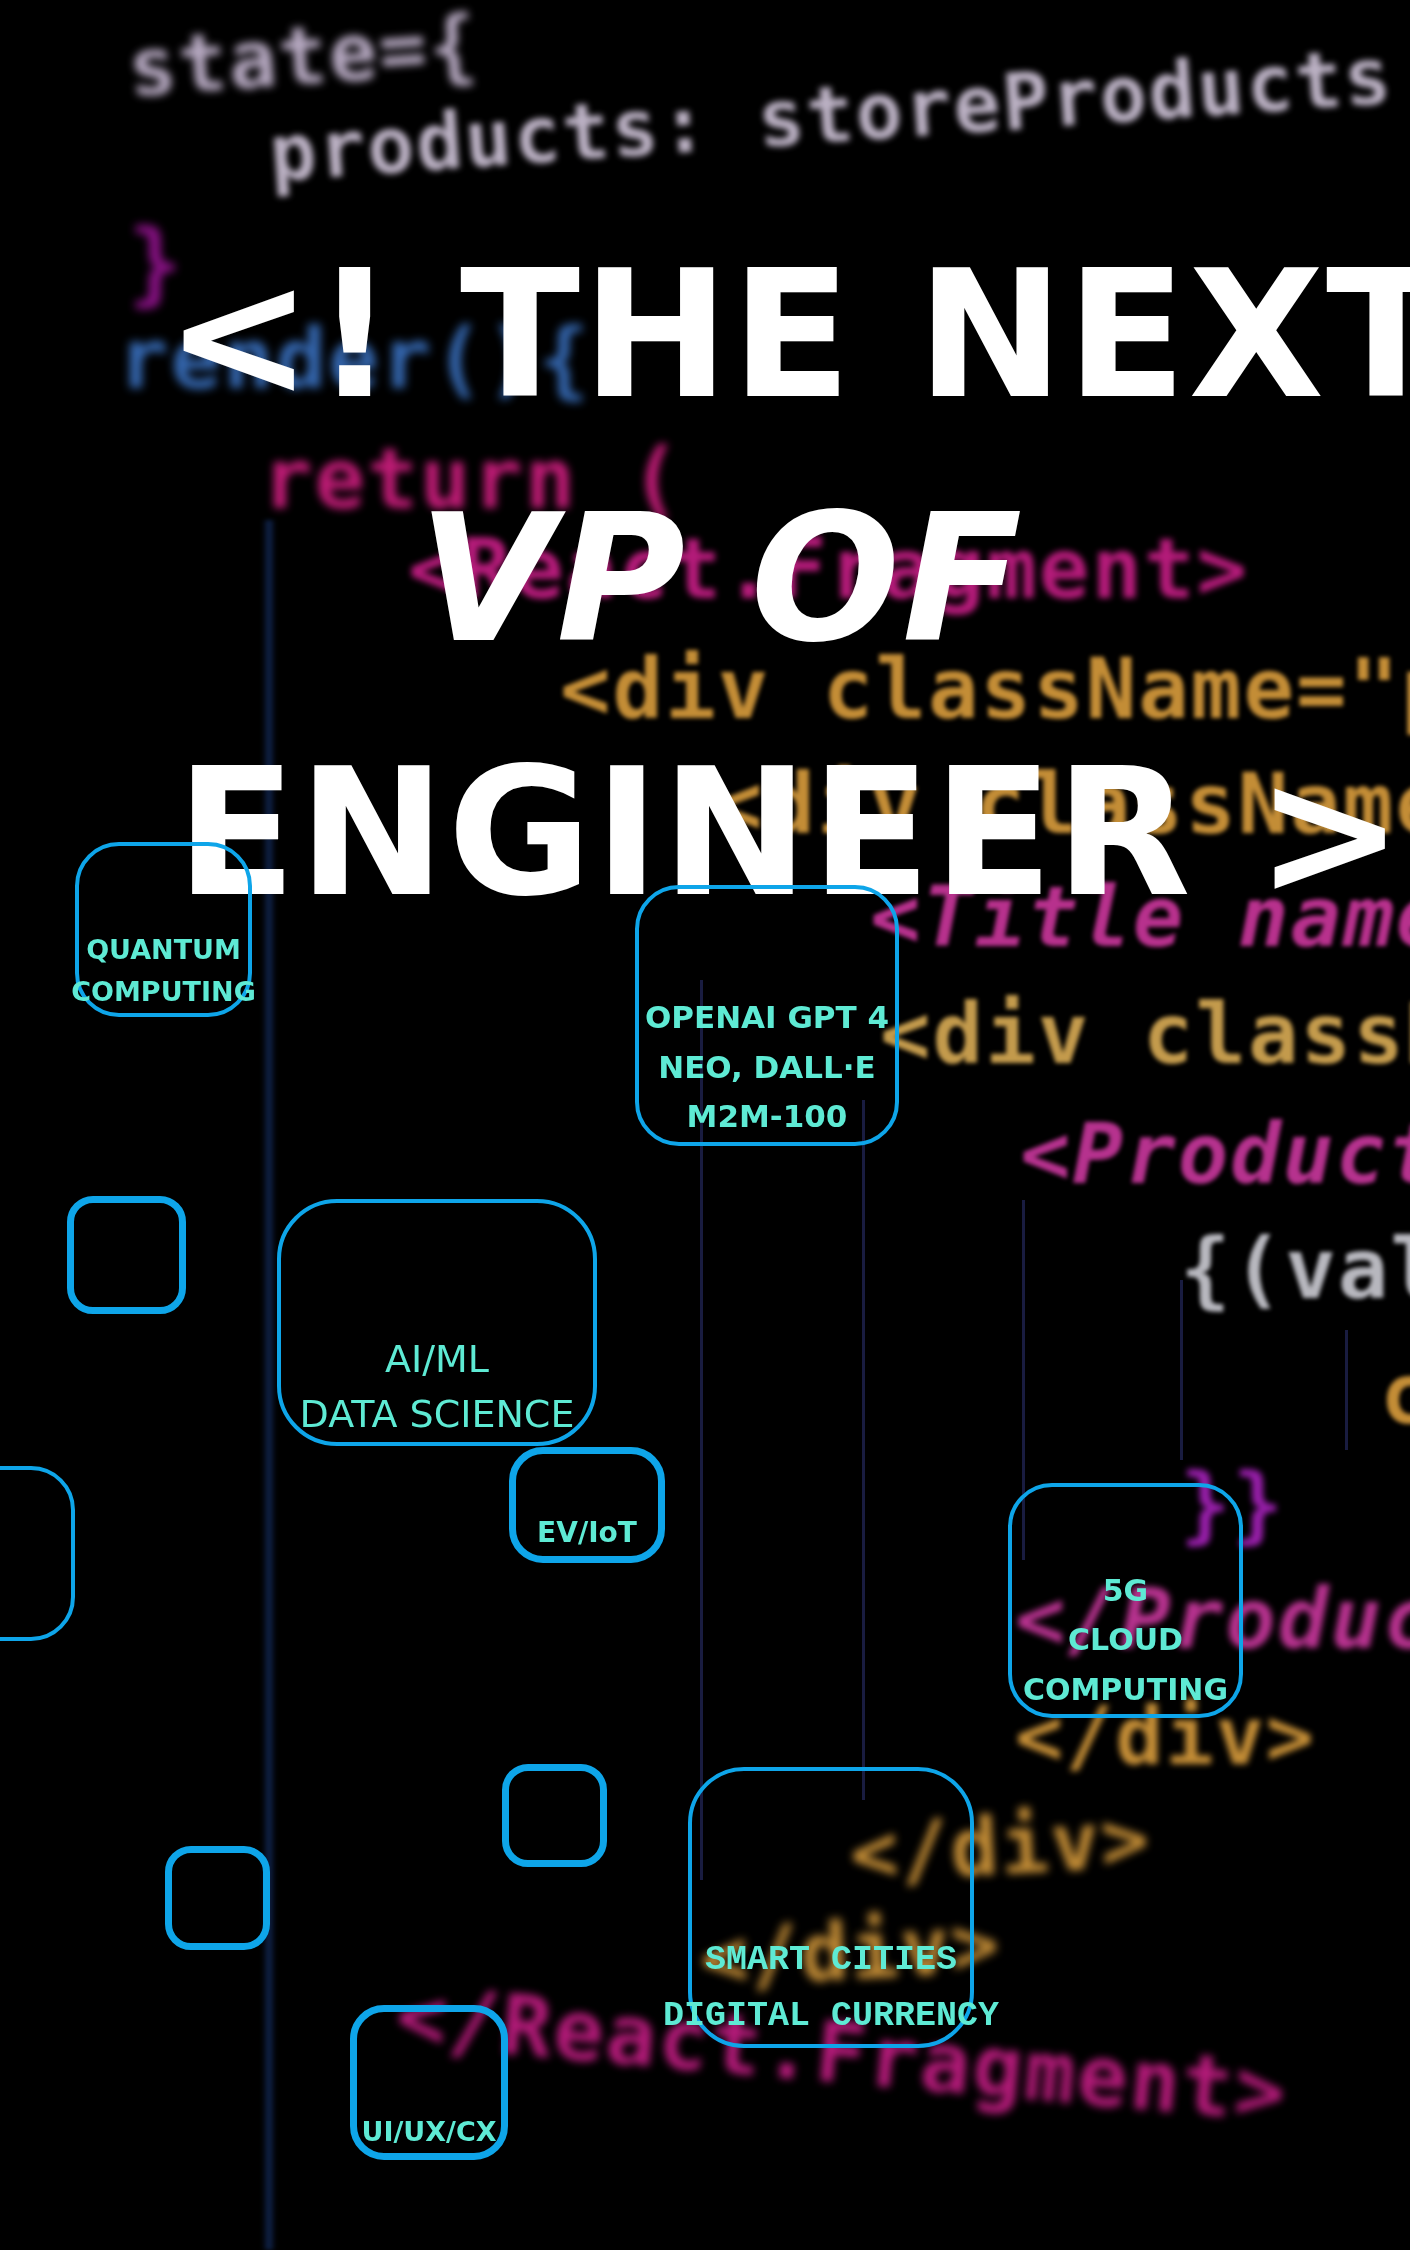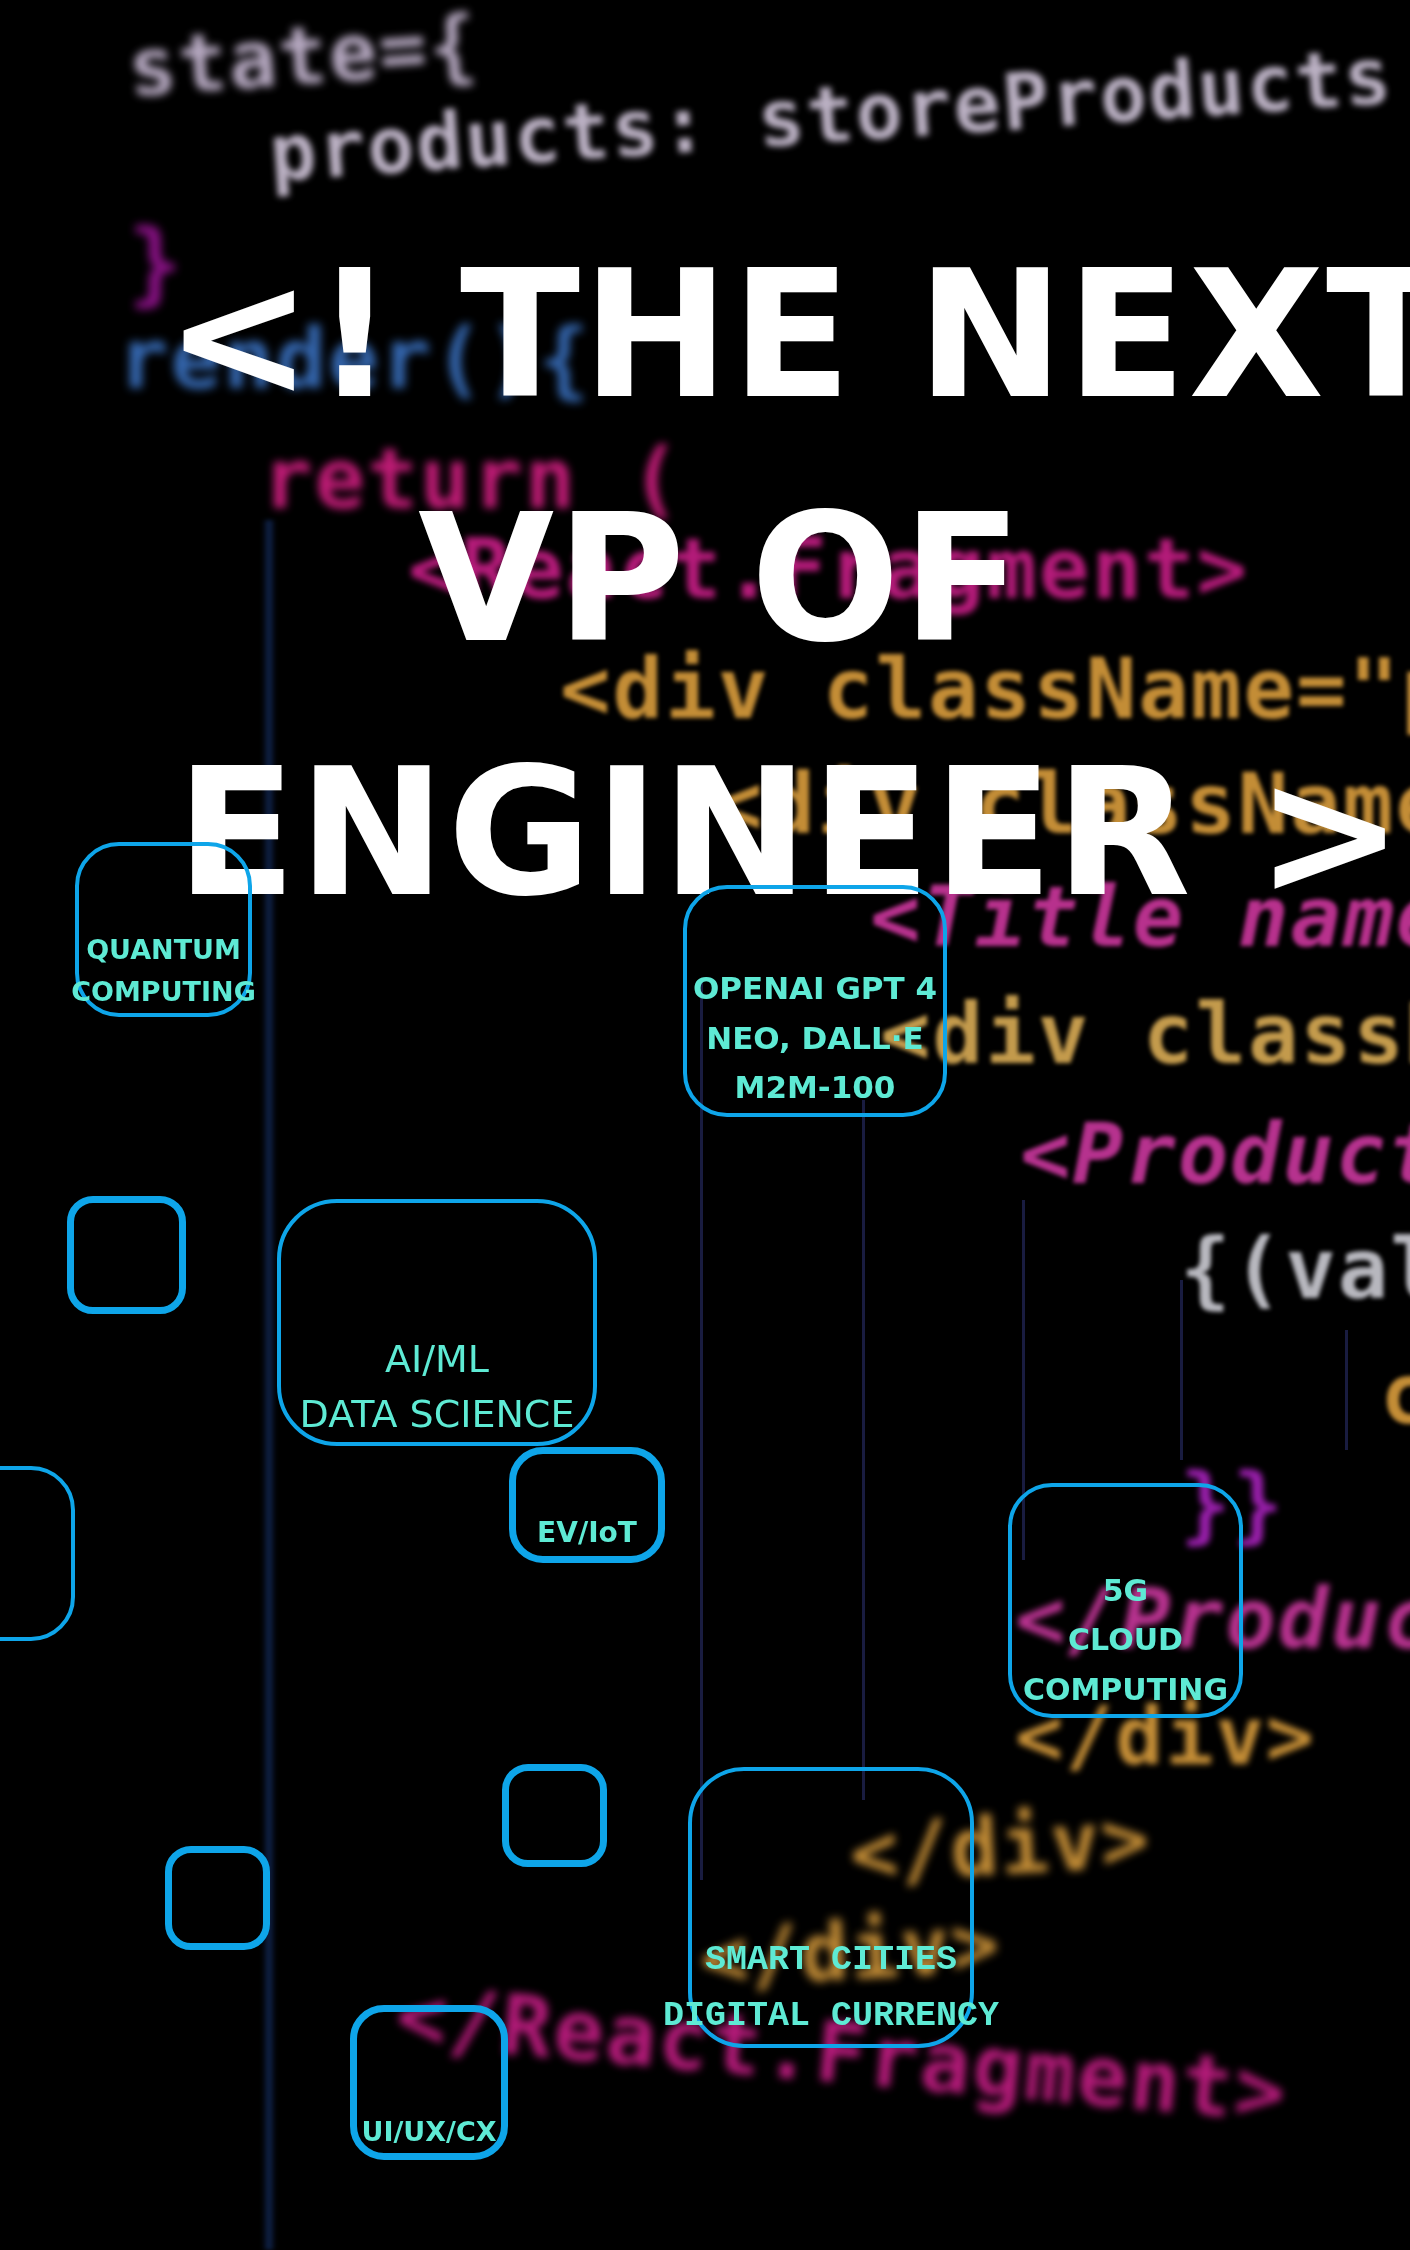--- a/index.html
+++ b/index.html
@@ -40,31 +40,31 @@
   <div class="code" style="left:1380px; top:1345px; font-size:84px; color:#e6a640;">c</div>
   <div class="code" style="left:1180px; top:1455px; font-size:84px; color:#b324c8; filter:blur(3px);">}}</div>
   <div class="code" style="left:1015px; top:1570px; font-size:84px; color:#d63ba7; font-style:italic; filter:blur(3px);">&lt;/ProductCo</div>
   <div class="code" style="left:1015px; top:1690px; font-size:80px; color:#e6a640; filter:blur(3px);">&lt;/div&gt;</div>
   <div class="code" style="left:850px; top:1800px; font-size:80px; color:#e6a640; transform:rotate(-3deg); filter:blur(4px);">&lt;/div&gt;</div>
   <div class="code" style="left:700px; top:1905px; font-size:80px; color:#e6a640; transform:rotate(-3deg); filter:blur(5px);">&lt;/div&gt;</div>
   <div class="code" style="left:395px; top:2005px; font-size:84px; color:#d4208f; transform:rotate(5deg); filter:blur(4px);">&lt;/React.Fragment&gt;</div>
 </div>
 
 <div class="title" style="left:165px; top:248px; font-size:176px;">&lt;! THE NEXT</div>
-<div class="title" style="left:418px; top:492px; font-size:176px;">VP OF</div>
+<div class="title" style="left:418px; top:492px; font-size:176px;font-style:italic;">VP OF</div>
 <div class="title" style="left:176px; top:746px; font-size:176px;">ENGINEER &gt;</div>
 
 <div class="box" style="left:75px; top:842px; width:177px; height:175px;">
   <div class="lbl" style="font-size:27px; line-height:1.55; margin-top:-34px;">
     <div>QUANTUM</div>
     <div>COMPUTING</div>
   </div>
 </div>
 
-<div class="box" style="left:635px; top:885px; width:264px; height:232px;margin-left:48px;">
+<div class="box" style="left:635px; top:885px; width:264px; height:261px;">
   <div class="lbl" style="font-size:31px; line-height:1.6; margin-top:20px;">
     <div>OPENAI GPT 4</div>
     <div>NEO, DALL·E</div>
     <div>M2M-100</div>
   </div>
 </div>
 
 <div class="box sm" style="left:67px; top:1196px; width:119px; height:118px;"></div>
 
 <div class="box" style="left:277px; top:1199px; width:320px; height:247px; border-radius:60px;">

